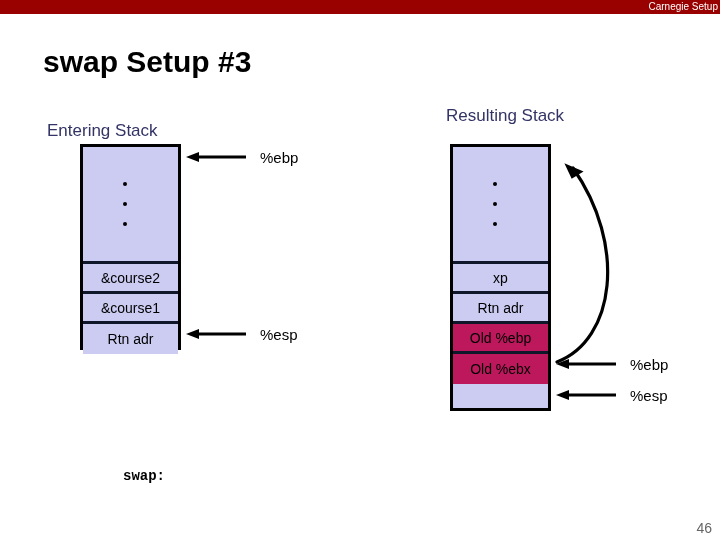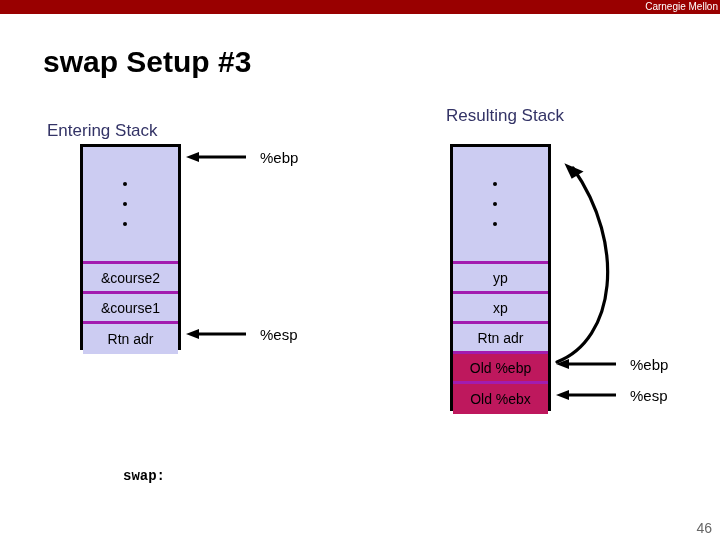--- a/index.html
+++ b/index.html
@@ -73,21 +73,21 @@
     left: 450px;
     top: 144px;
     width: 101px;
     height: 267px;
   }
   .stack-cell {
     position: relative;
     box-sizing: border-box;
     width: 100%;
     background: #ccccf2;
-    border-bottom: 3px solid #a21caf;
+    border-bottom: 3px solid #0f172a;
     display: flex;
     align-items: center;
     justify-content: center;
     font-size: 14px;
     color: #000000;
     white-space: nowrap;
   }
   .stack-cell.last { border-bottom: none; }
   .stack-cell.dots {
     height: 117px;
@@ -155,21 +155,21 @@
     right: 8px;
     bottom: 4px;
     font-size: 14px;
     color: #666666;
   }
 </style>
 </head>
 <body>
 
 <div id="header-bar"></div>
-<div id="brand-text">Carnegie Mellon</div>
+<div id="brand-text">Carnegie Setup</div>
 
 <div id="slide-title">swap Setup #3</div>
 
 <div class="col-heading" id="heading-entering">Entering Stack</div>
 <div class="col-heading" id="heading-resulting">Resulting Stack</div>
 
 <div class="stack" id="stack-entering">
   <div class="stack-cell dots">
     <span class="dot"></span>
     <span class="dot"></span>
@@ -195,21 +195,20 @@
   </svg>
   <span class="ptr-label">%esp</span>
 </div>
 
 <div class="stack" id="stack-resulting">
   <div class="stack-cell dots">
     <span class="dot"></span>
     <span class="dot"></span>
     <span class="dot"></span>
   </div>
-  <div class="stack-cell row">yp</div>
   <div class="stack-cell row">xp</div>
   <div class="stack-cell row">Rtn adr</div>
   <div class="stack-cell row saved">Old %ebp</div>
   <div class="stack-cell row saved last">Old %ebx</div>
 </div>
 
 <svg id="curved-arrow" viewBox="0 0 100 220">
   <path d="M 12 212 C 70 190, 82 95, 28 18" fill="none" stroke="#000000" stroke-width="3.2" stroke-linecap="round"></path>
   <polygon points="23,10 35,27 21,27" fill="#000000" transform="rotate(-32 27 18)"></polygon>
 </svg>

